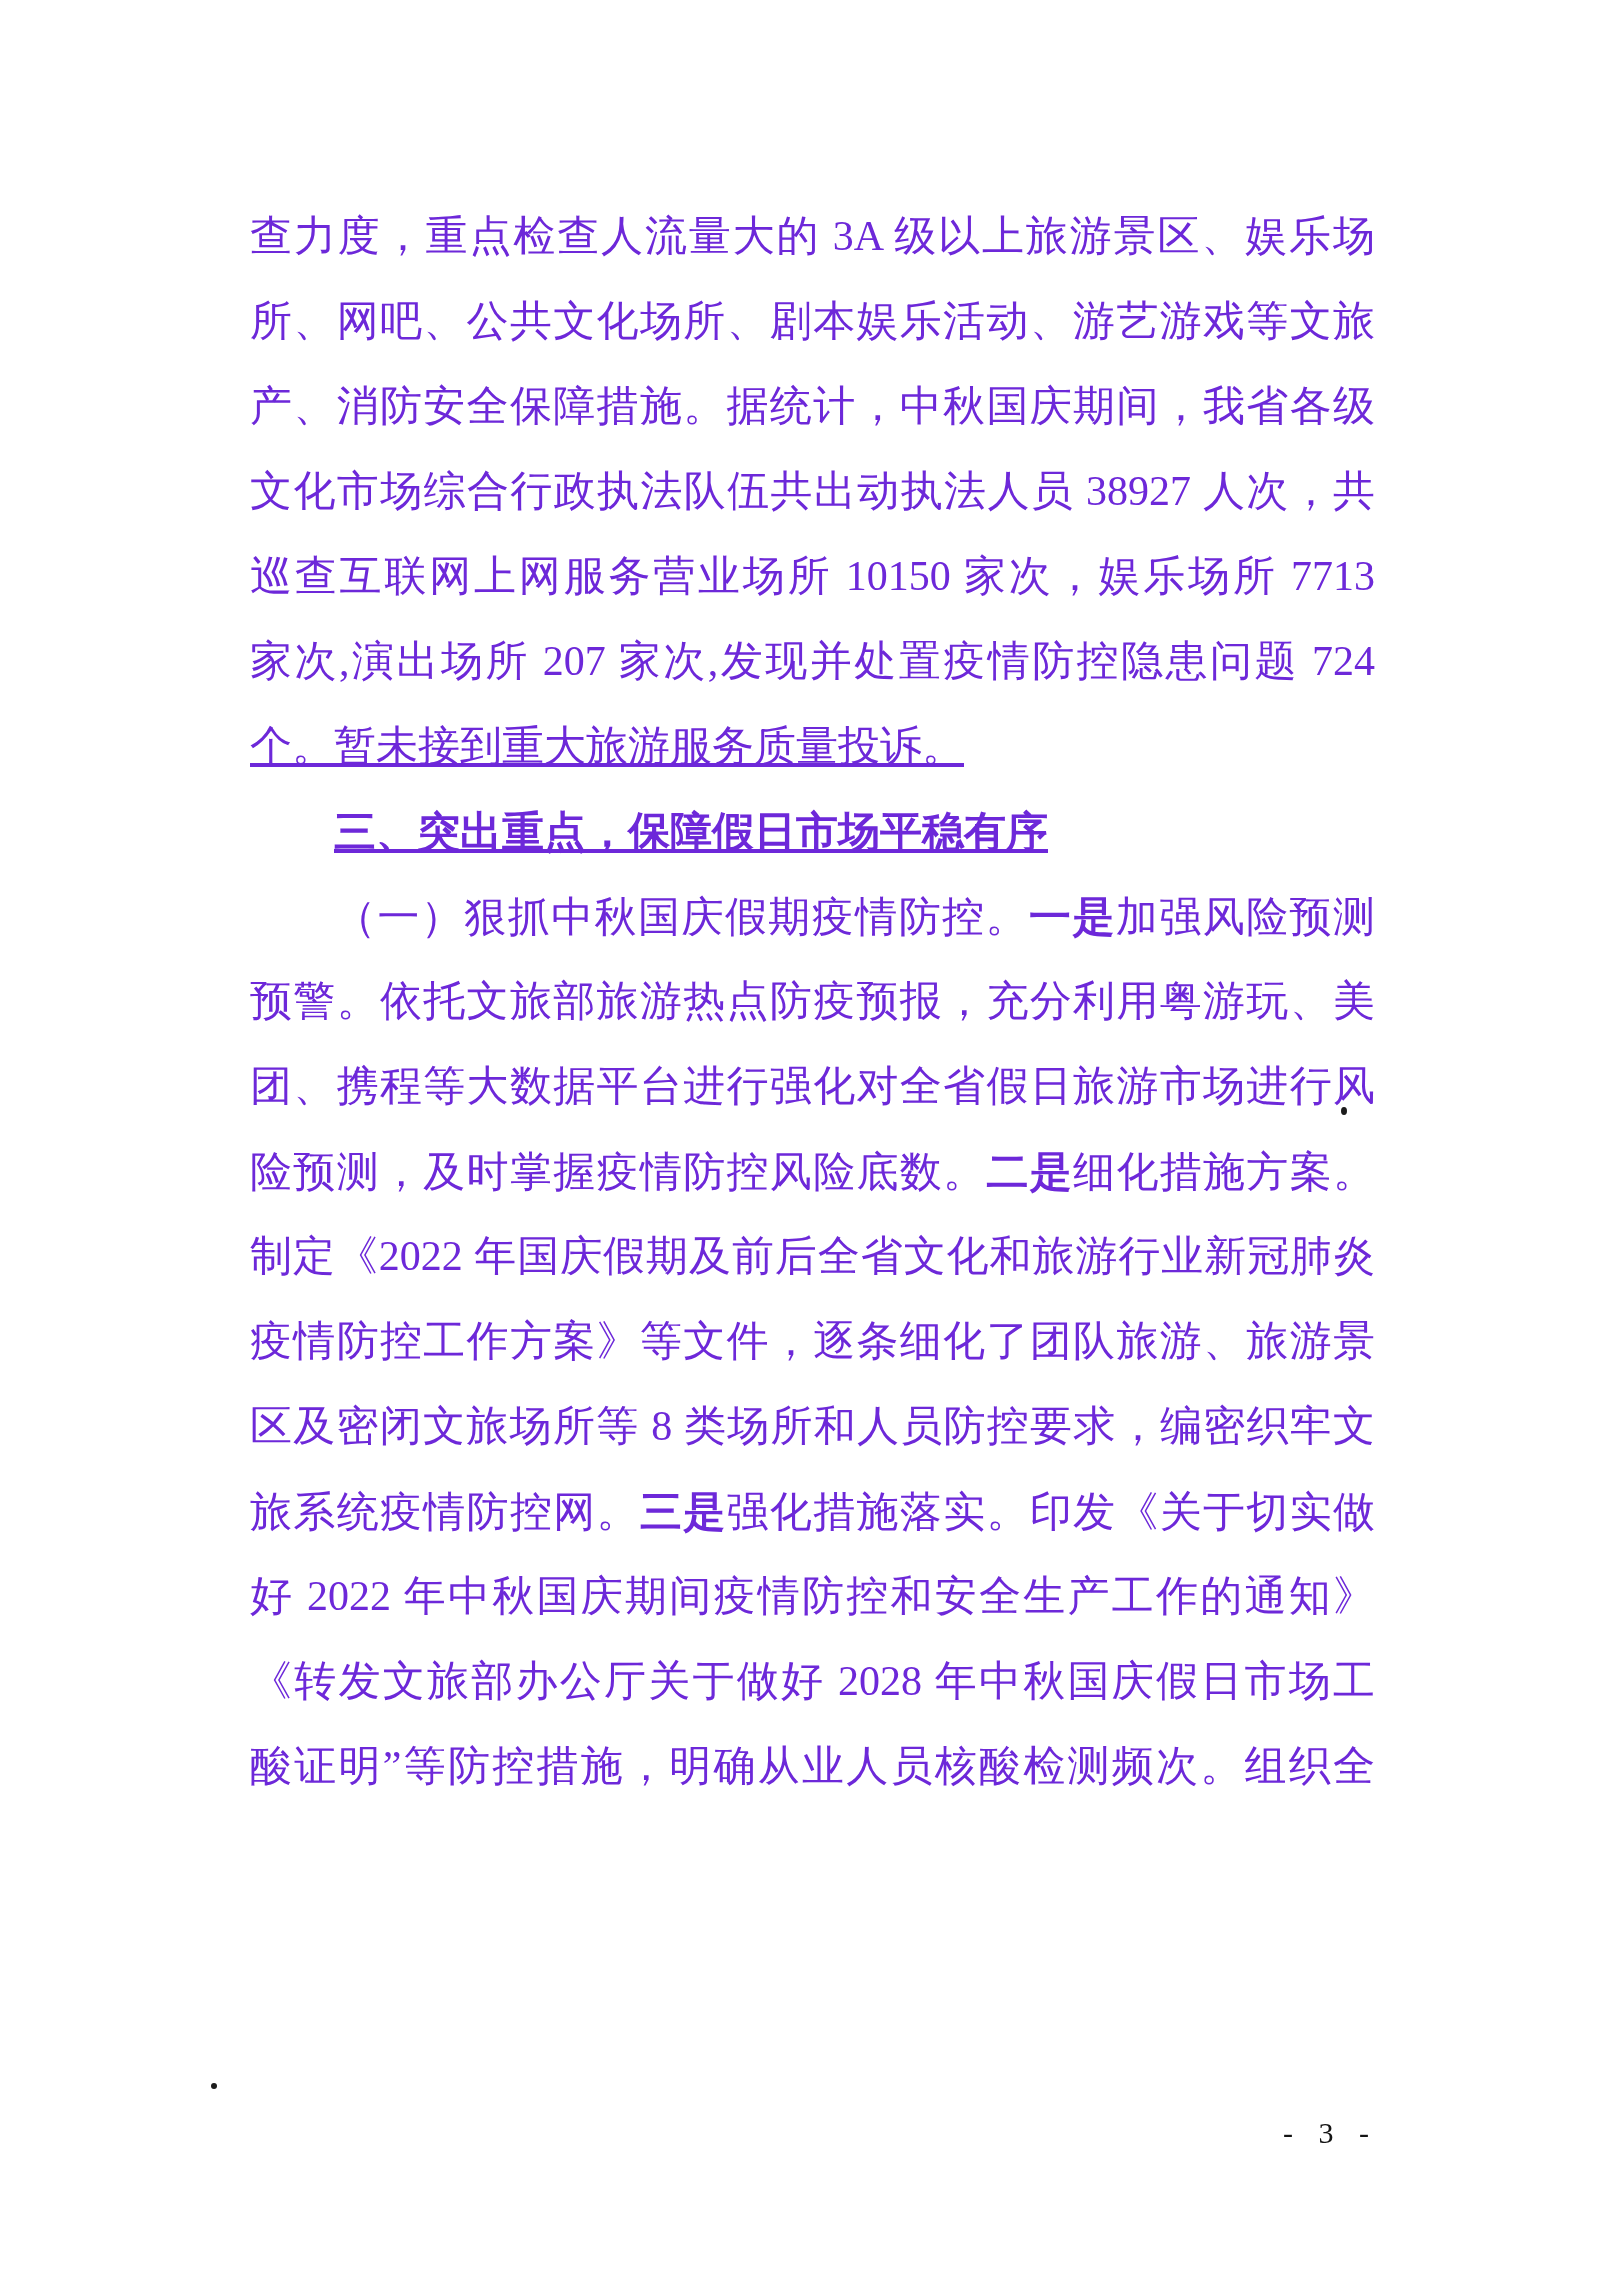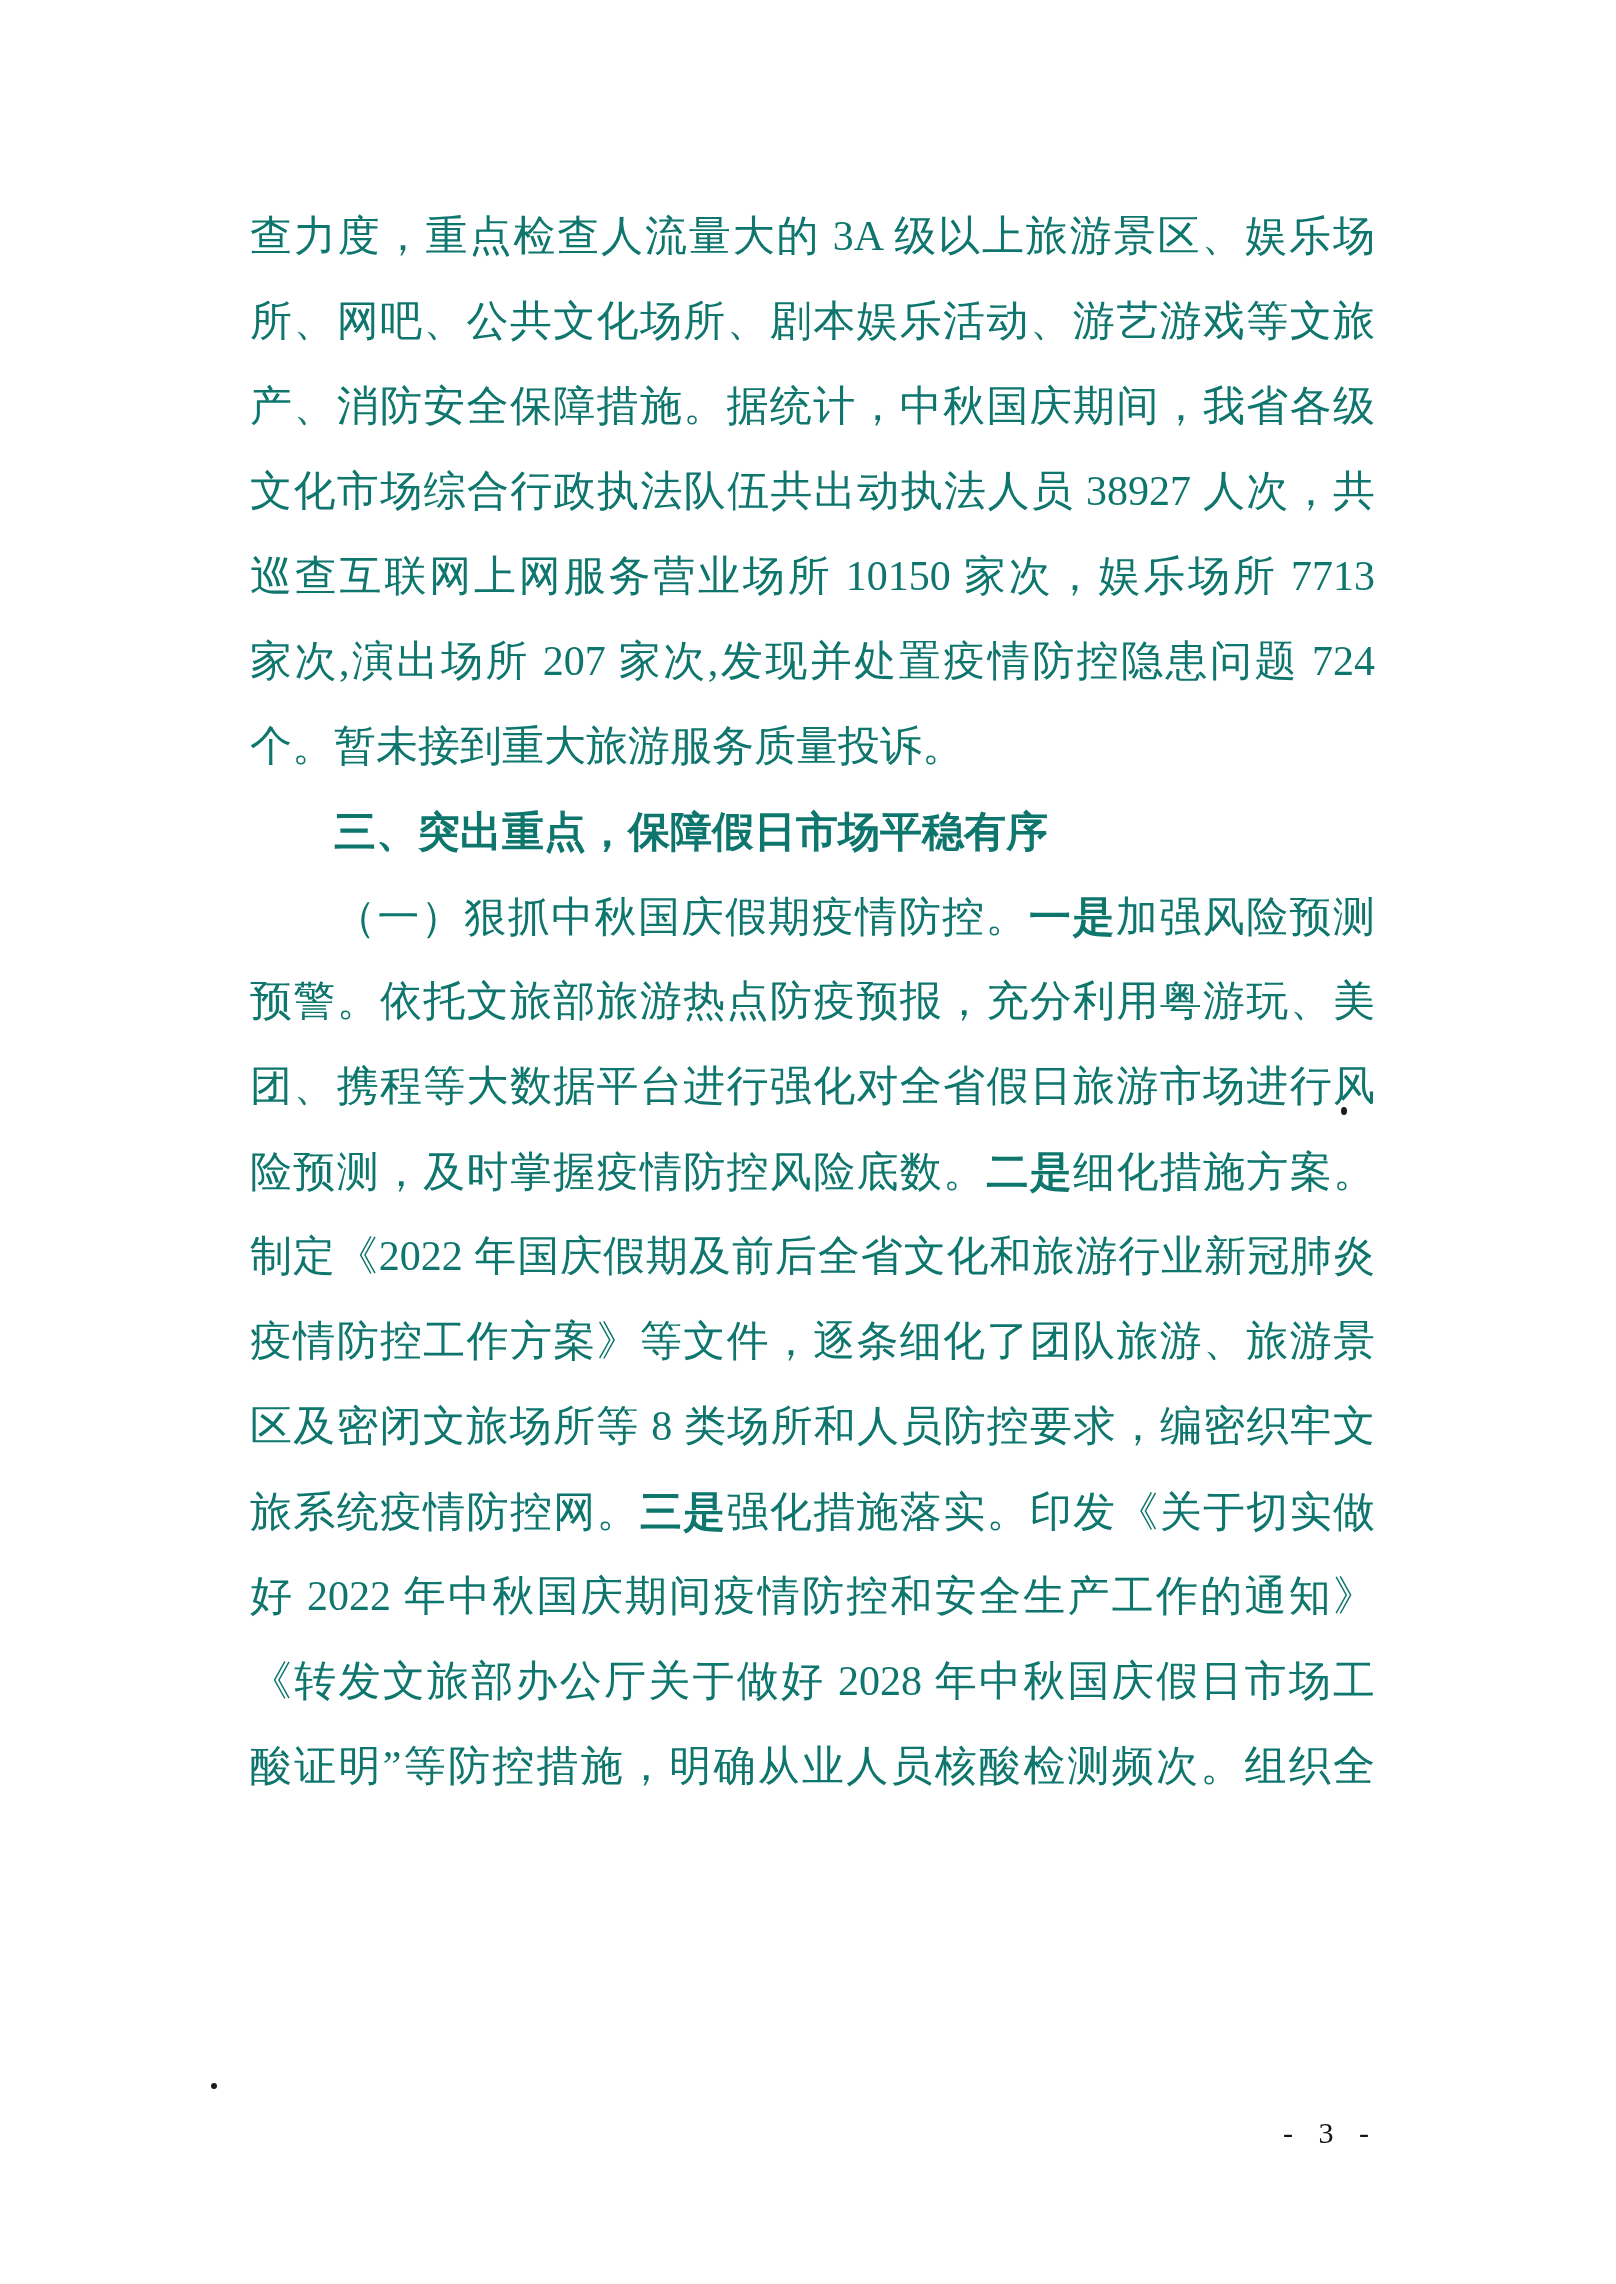--- a/index.html
+++ b/index.html
@@ -18,28 +18,29 @@
   .text-block {
     position: absolute;
     left: 250px;
     top: 194px;
     width: 1125px;
   }
   .line {
     height: 85px;
     line-height: 85px;
     font-size: 42px;
-    color: #0f766e;
+    color: #6d28d9;
     text-align: justify;
     text-align-last: justify;
     text-justify: inter-character;
   }
   .line.no-justify {
     text-align: center;
     text-align-last: left;
+    text-decoration: underline;
   }
   .seg {
     font-family: "Liberation Serif", serif;
     font-weight: normal;
   }
   .seg.bold {
     font-family: "Liberation Sans", sans-serif;
     font-weight: 700;
   }
   .page-number {

